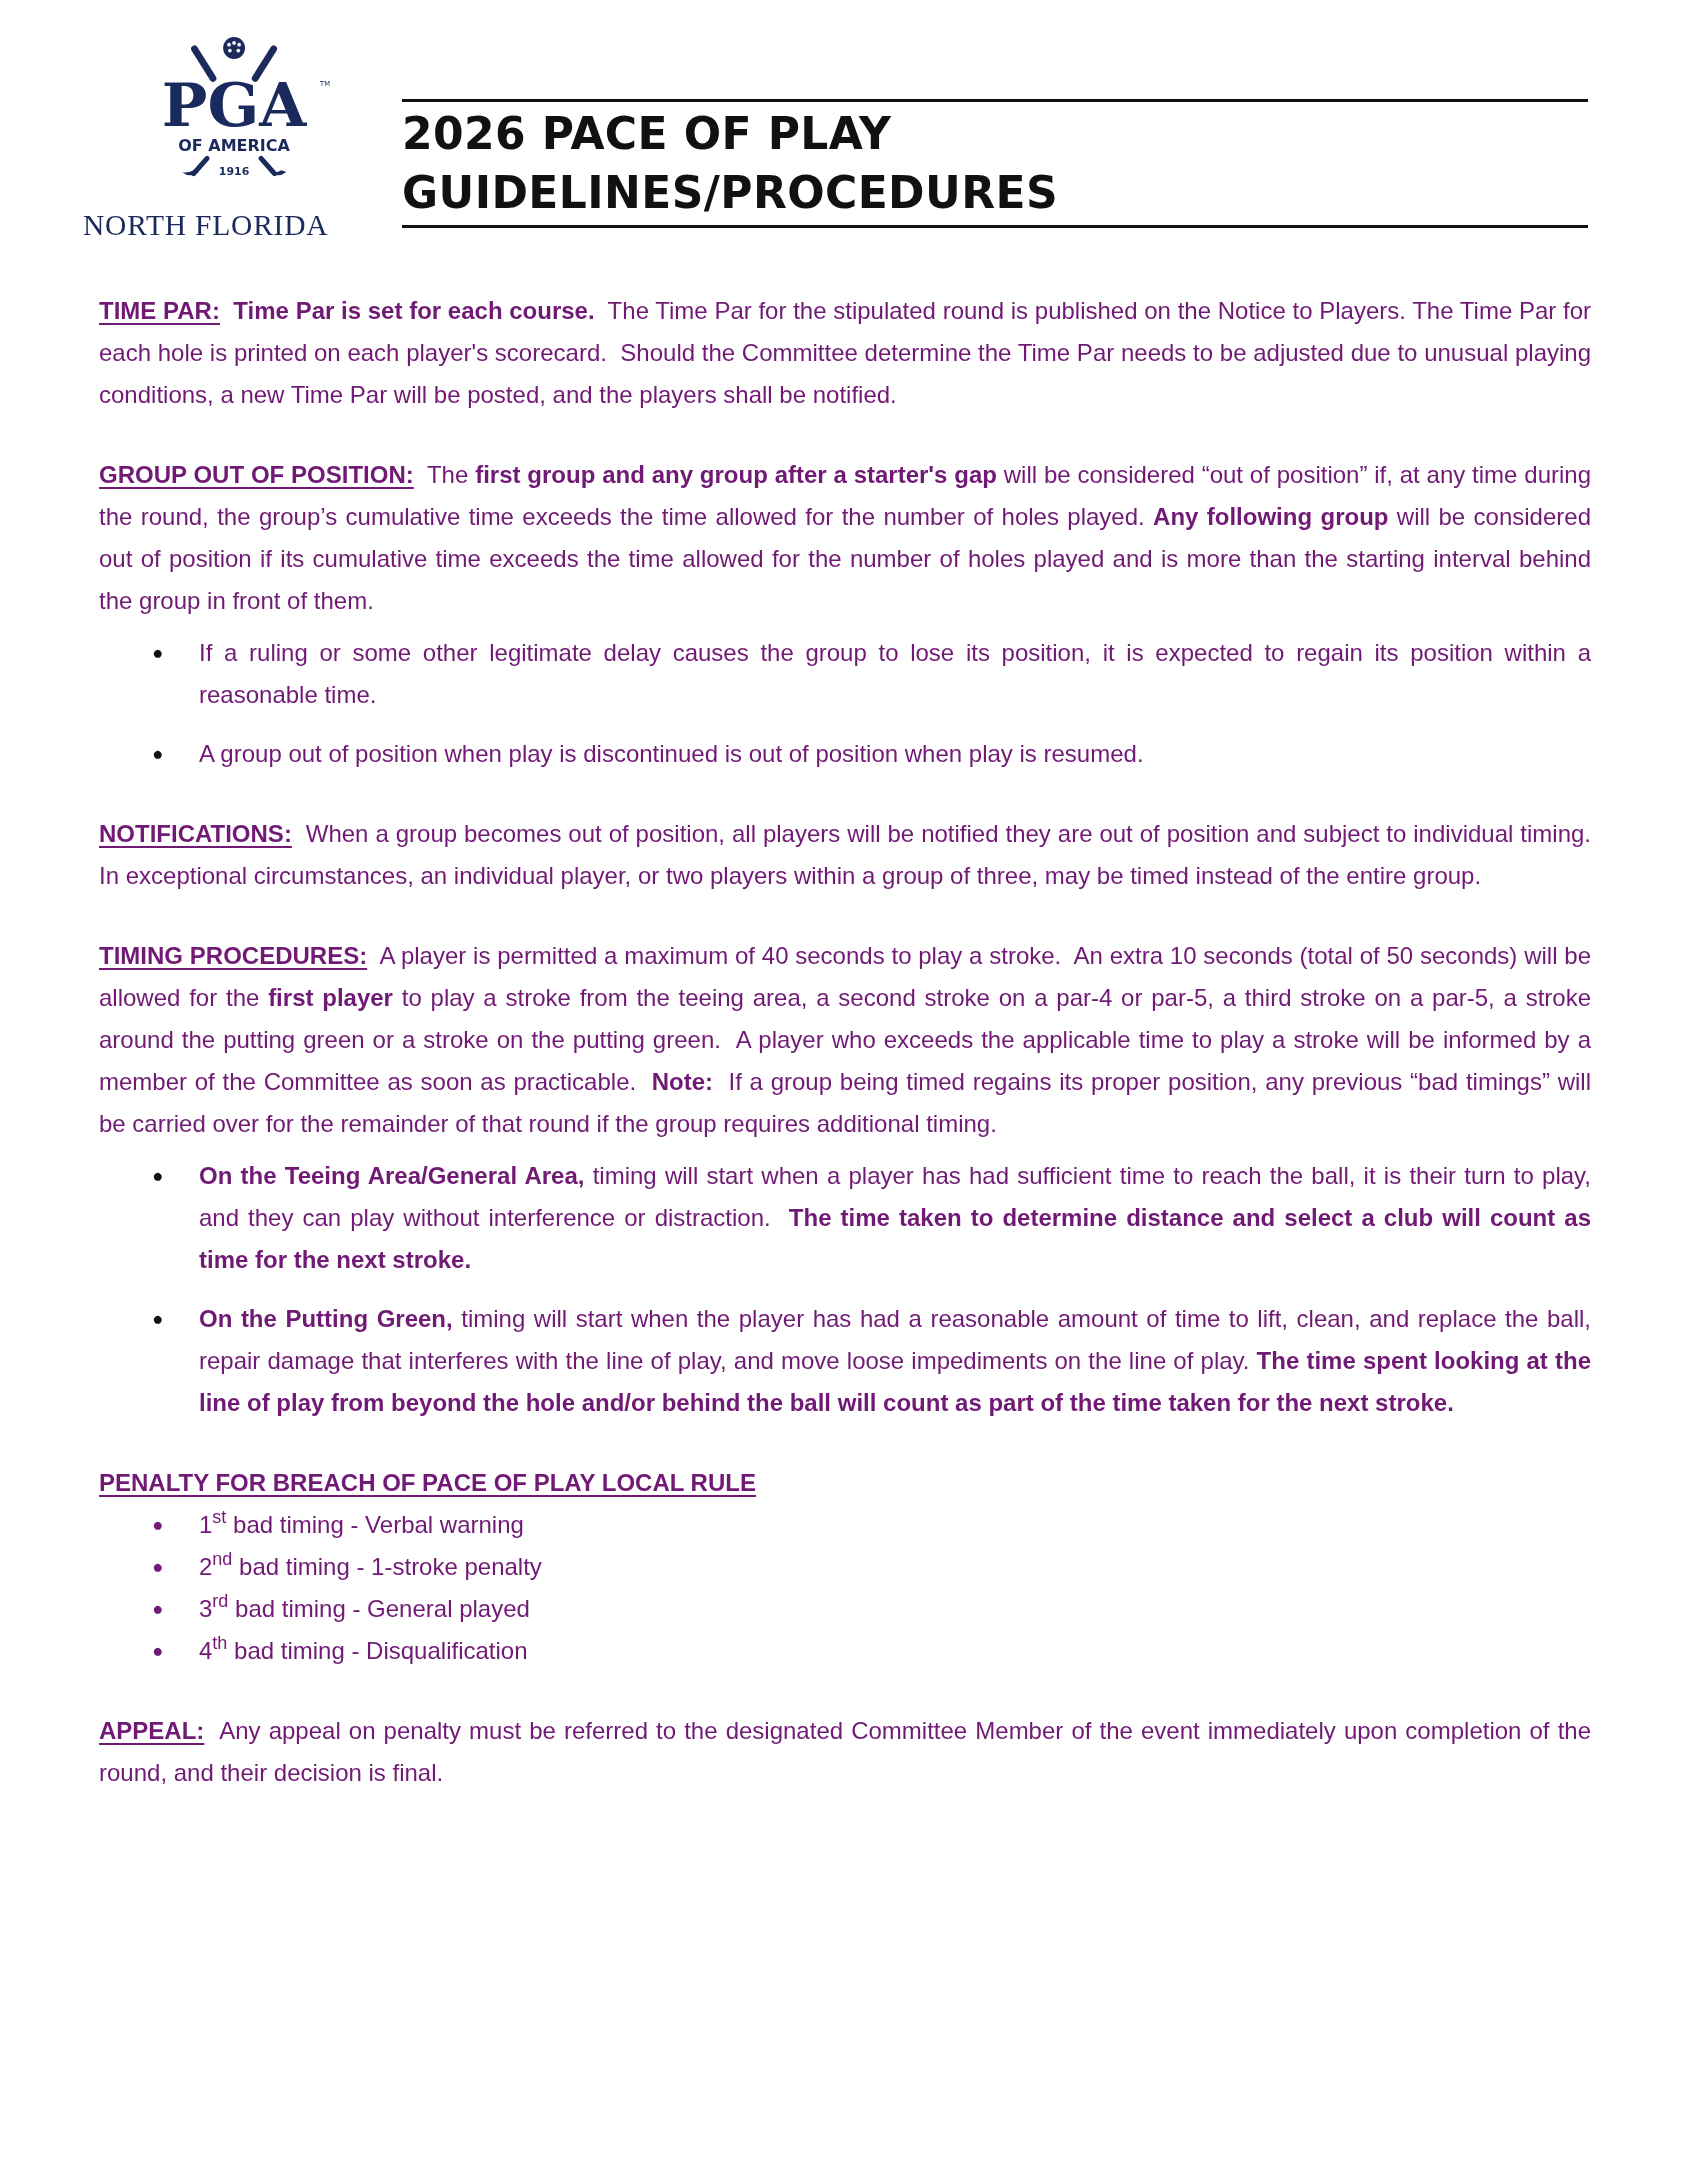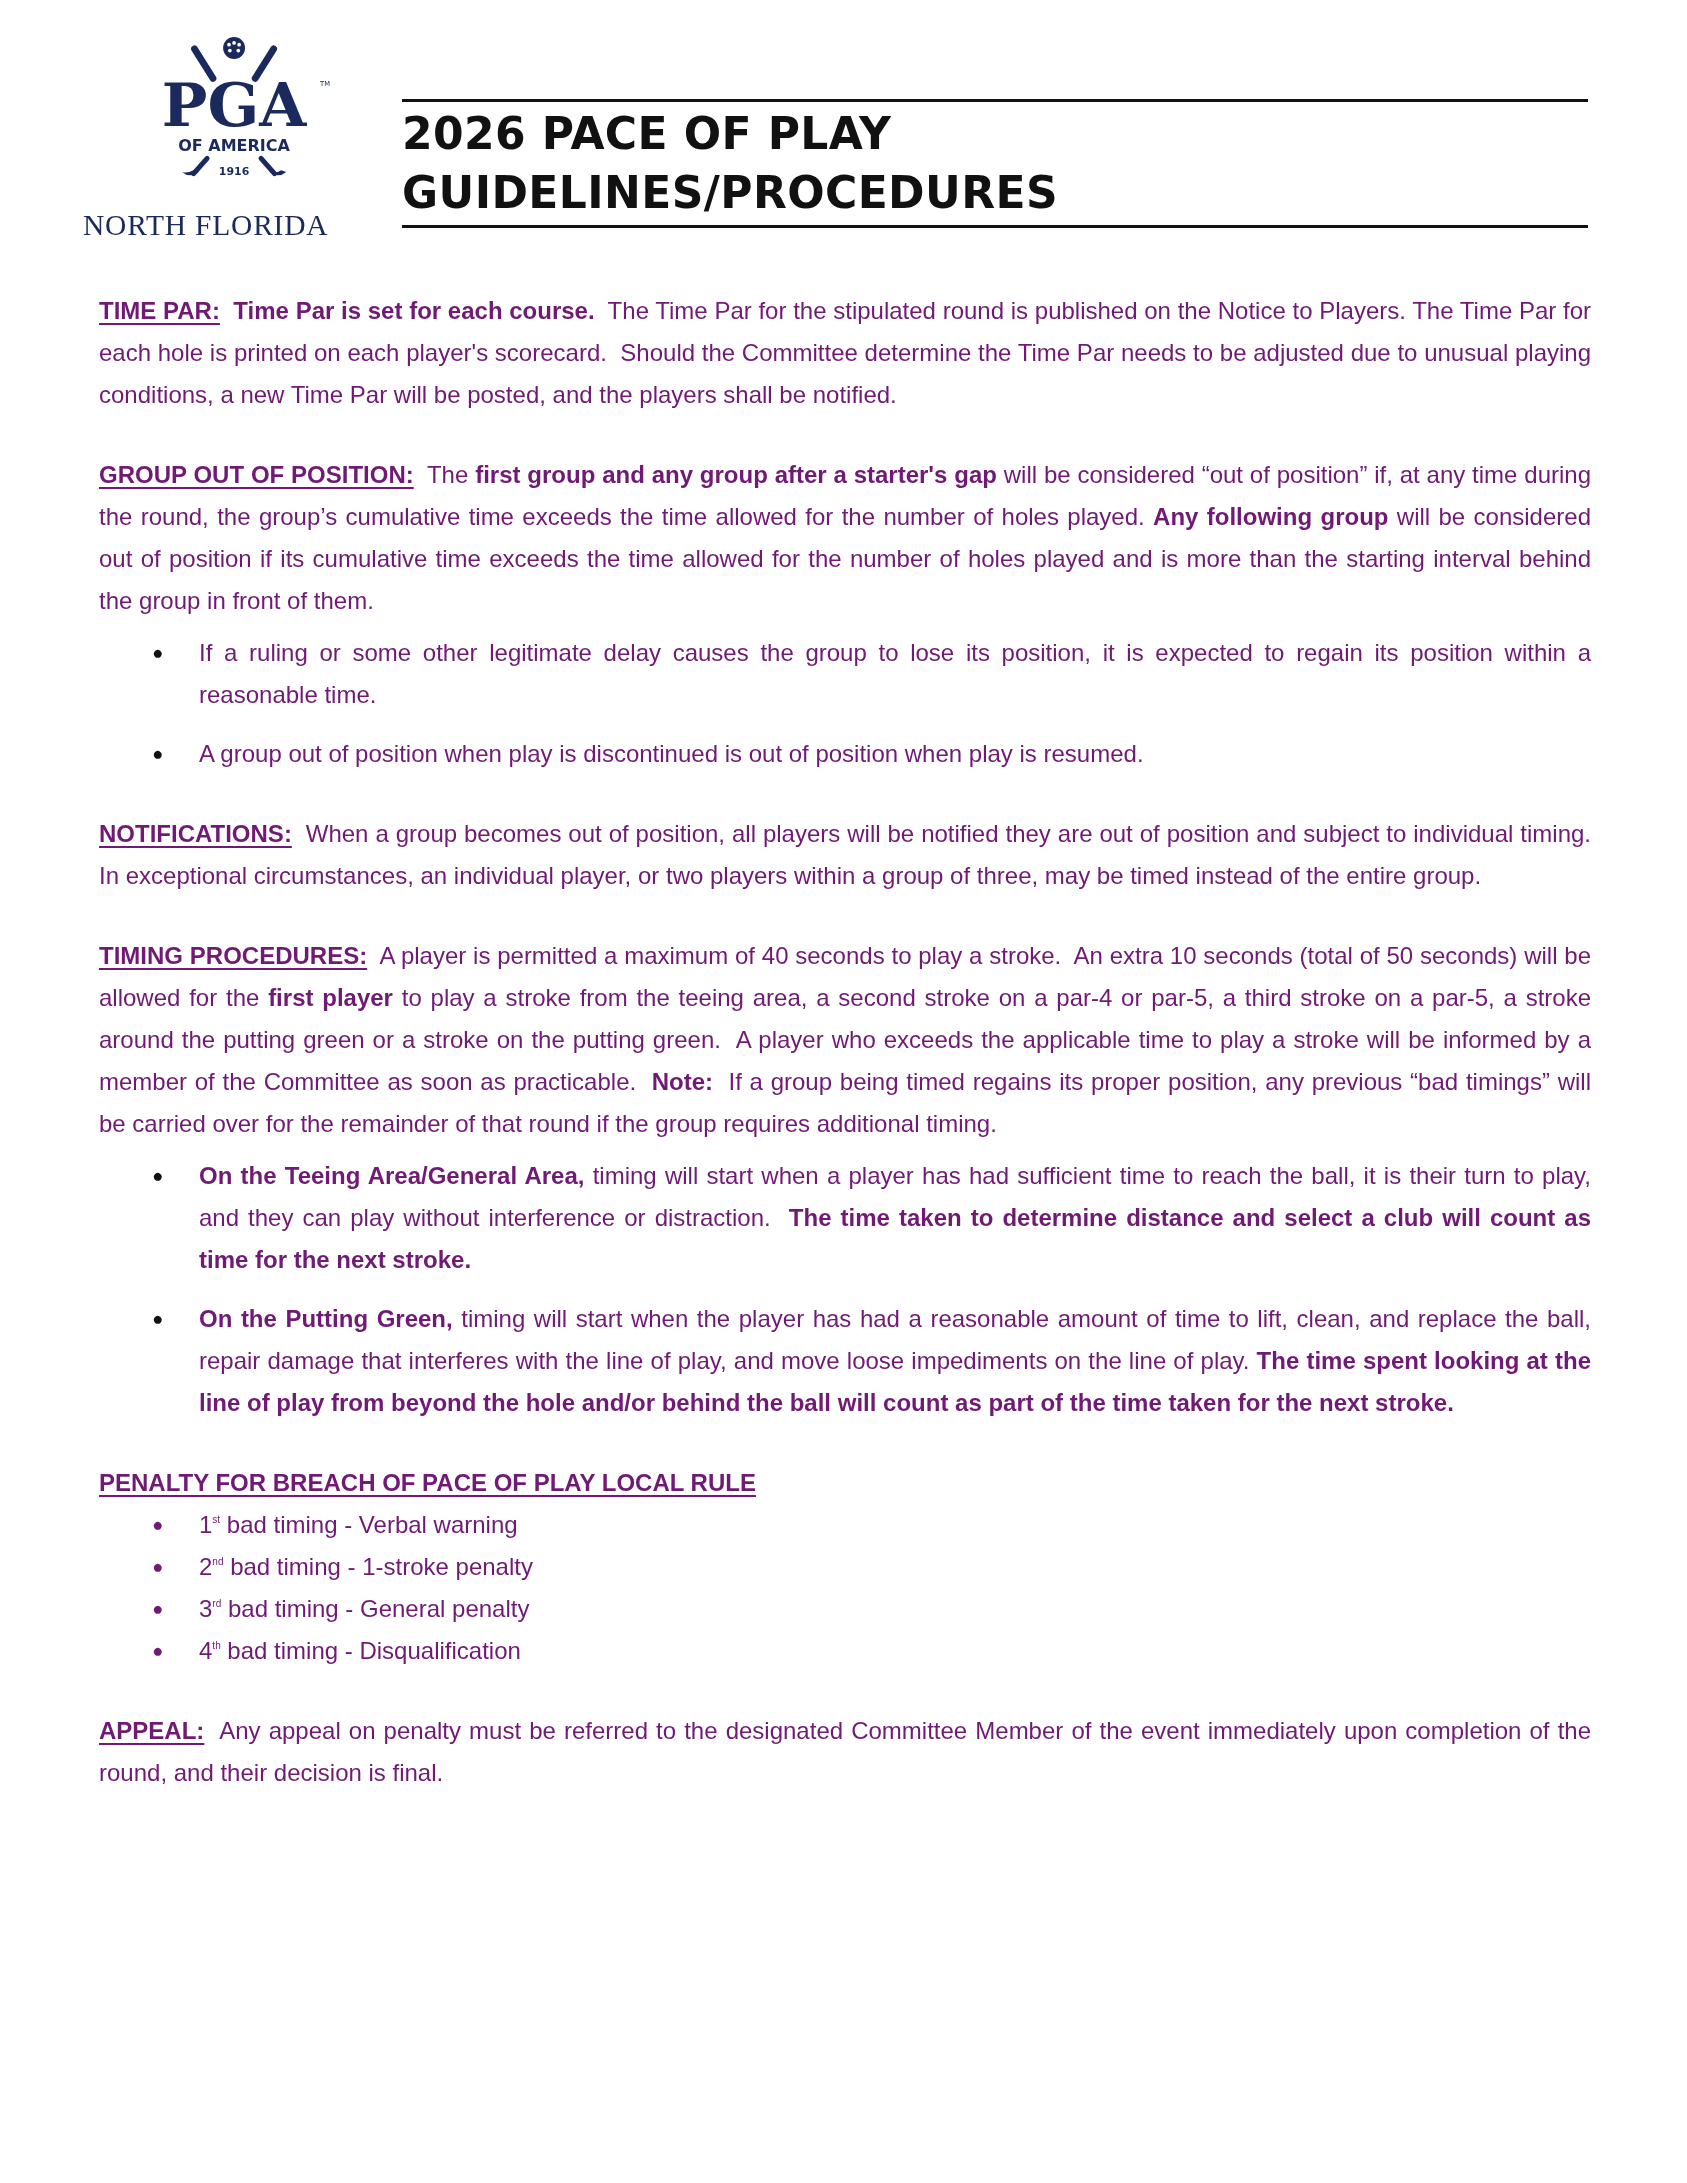--- a/index.html
+++ b/index.html
@@ -20,21 +20,21 @@
   .section { margin: 0 0 38px 0; text-align: justify; }
   .section p { margin: 0; }
   .heading { font-weight: bold; text-decoration: underline; text-underline-offset: 4.2px; text-decoration-thickness: 1.7px; }
   .b { font-weight: bold; }
   ul.bullets { list-style: none; margin: 10px 0 0 0; padding: 0; }
   ul.bullets li { position: relative; padding-left: 100px; margin-bottom: 17px; text-align: justify; }
   ul.bullets li::before { content: "\25CF"; position: absolute; left: 53px; top: 0; font-size: 18.6px; color: #111; }
   ul.penalty { list-style: none; margin: 0; padding: 0; }
   ul.penalty li { position: relative; padding-left: 100px; }
   ul.penalty li::before { content: "\25CF"; position: absolute; left: 53px; top: 0; font-size: 18.6px; }
-  sup { font-size: 10px; line-height: 0; vertical-align: 10px; }
+  sup { font-size: 18px; line-height: 0; vertical-align: 10px; }
 </style>
 </head>
 <body>
 
 <div class="logo">
   <svg width="287" height="177" viewBox="0 0 340 210">
 
     <line x1="113" y1="20" x2="135" y2="55" stroke="#1b2a5c" stroke-width="8" stroke-linecap="round"></line>
     <line x1="207" y1="20" x2="185" y2="55" stroke="#1b2a5c" stroke-width="8" stroke-linecap="round"></line>
 
@@ -99,21 +99,21 @@
     </ul>
   </div>
 
   <div class="section">
     <p>
       <span class="heading">PENALTY FOR BREACH OF PACE OF PLAY LOCAL RULE</span>
     </p>
     <ul class="penalty">
       <li><span>1</span><sup>st</sup><span> bad timing - Verbal warning</span></li>
       <li><span>2</span><sup>nd</sup><span> bad timing - 1-stroke penalty</span></li>
-      <li><span>3</span><sup>rd</sup><span> bad timing - General penalty</span></li>
+      <li><span>3</span><sup>rd</sup><span> bad timing - General played</span></li>
       <li><span>4</span><sup>th</sup><span> bad timing - Disqualification</span></li>
     </ul>
   </div>
 
   <div class="section">
     <p>
       <span class="heading">APPEAL:</span><span><span style="white-space: pre-wrap;">  Any appeal on penalty must be referred to the designated Committee Member of the event immediately upon completion of the round, and their decision is final.</span></span>
     </p>
   </div>
 

